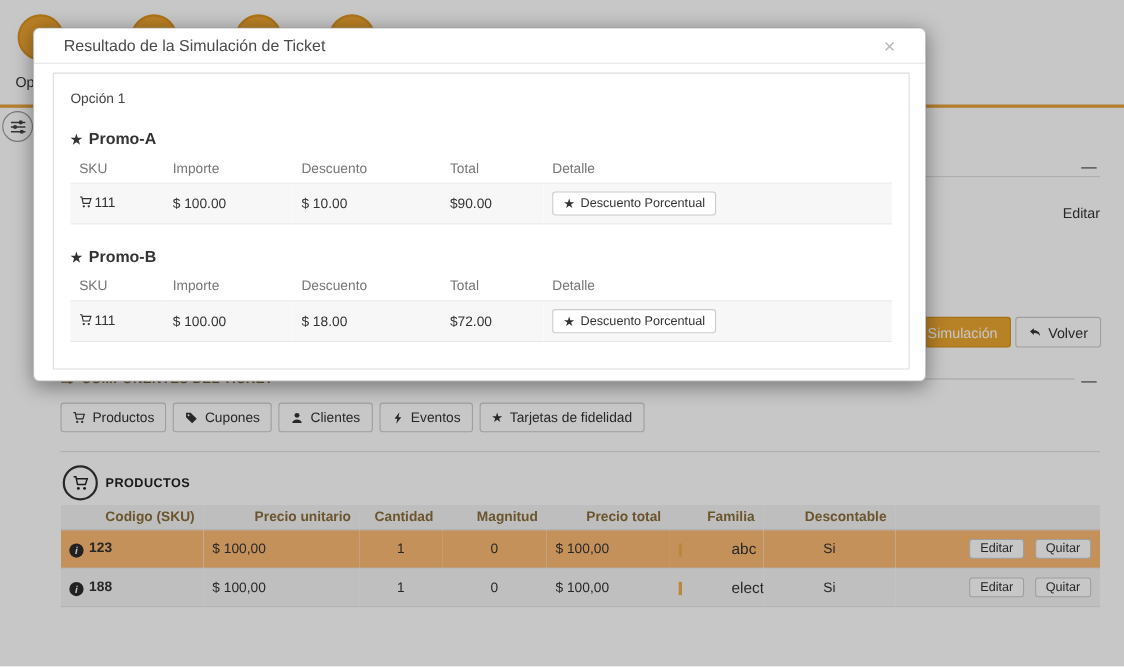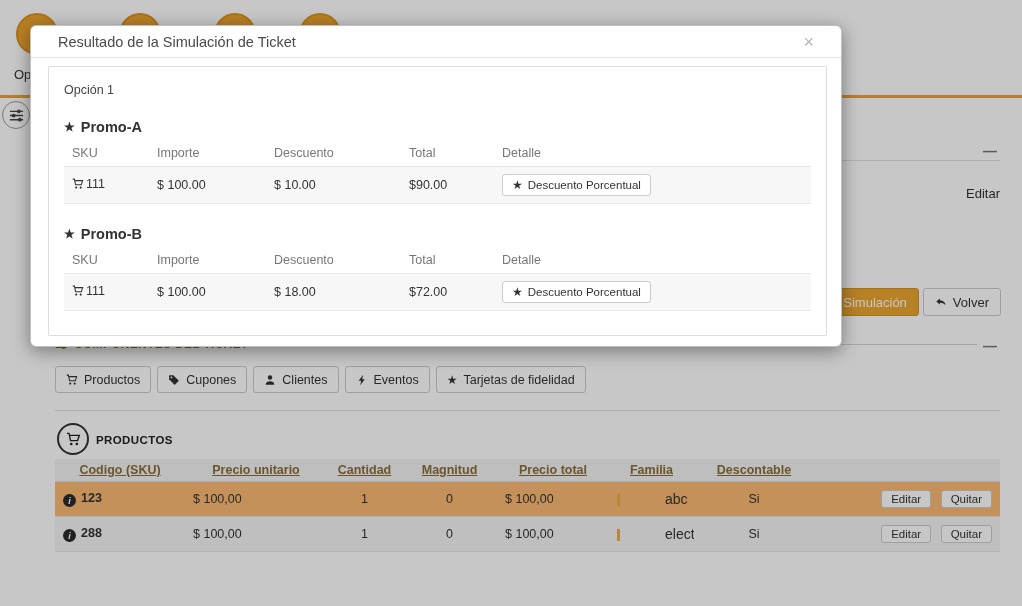--- a/index.html
+++ b/index.html
@@ -30,22 +30,22 @@
   .section-head { position:absolute; left:55px; top:337px; display:flex; gap:7px; align-items:center;
                   color:#8a6d3b; font-weight:bold; font-size:12px; letter-spacing:.3px; }
   .tabs { position:absolute; left:55px; top:366px; display:flex; gap:6px; }
   .tab-btn { display:inline-flex; align-items:center; gap:6px; border:1px solid #ccc; background:#fff; color:#333;
              border-radius:3px; padding:5px 10px; font-size:12.5px; cursor:pointer; height:27px; }
   .prod-icon-circle { position:absolute; left:57px; top:423px; width:32px; height:32px; border:2px solid #333;
                       border-radius:50%; display:flex; align-items:center; justify-content:center; color:#222; }
   .prod-label { position:absolute; left:96px; top:434px; font-size:11.5px; font-weight:bold; letter-spacing:.4px; color:#222; }
   .prod-table { position:absolute; left:55px; top:459px; width:945px; border-collapse:collapse;
                 table-layout:fixed; font-size:12.5px; }
-  .prod-table th { color:#8a6d3b; font-weight:bold; text-align:center; padding:4px 8px; background:#f4f4f4;
-                   border-bottom:1px solid #e0e0e0; overflow:hidden; white-space:nowrap;text-decoration:underline; }
+  .prod-table th { color:#8a6d3b; font-weight:bold; text-align:right; padding:4px 8px; background:#f4f4f4;
+                   border-bottom:1px solid #e0e0e0; overflow:hidden; white-space:nowrap; }
   .prod-table td { padding:8px; border-bottom:1px solid #e6e6e6; background:#fdba74; overflow:hidden; white-space:nowrap; }
   .prod-table tr.row-alt td { background:#f5f5f5; }
   .prod-table tr.totals td { background:#dff0d8; font-weight:bold; color:#3c3c3c;
                              border-top:1px solid #c9ddb9; border-bottom:1px solid #c9ddb9; }
   .center { text-align:center; }
   .sku-cell { font-weight:bold; }
   .info-badge { display:inline-flex; width:13px; height:13px; border-radius:50%; background:#2b2b2b; color:#fff;
                 font-size:9px; align-items:center; justify-content:center; font-weight:bold; margin-right:5px;
                 vertical-align:-2px; font-style:italic; }
   .family-bar { display:inline-block; width:3px; height:12px; background:#f0ad4e; margin-right:5px; vertical-align:-2px; }
@@ -213,21 +213,21 @@
           <td class="center">0</td>
           <td>$ 100,00</td>
           <td><span class="family-bar"></span><span class="family-label">abc</span></td>
           <td class="center">Si</td>
           <td class="actions">
             <button class="btn-xs">Editar</button>
             <button class="btn-xs">Quitar</button>
           </td>
         </tr>
         <tr class="row-alt">
-          <td class="sku-cell"><span class="info-badge">i</span><span>288</span></td>
+          <td class="sku-cell"><span class="info-badge">i</span><span>188</span></td>
           <td>$ 100,00</td>
           <td class="center">1</td>
           <td class="center">0</td>
           <td>$ 100,00</td>
           <td><span class="family-bar"></span><span class="family-label">electro</span></td>
           <td class="center">Si</td>
           <td class="actions">
             <button class="btn-xs">Editar</button>
             <button class="btn-xs">Quitar</button>
           </td>

